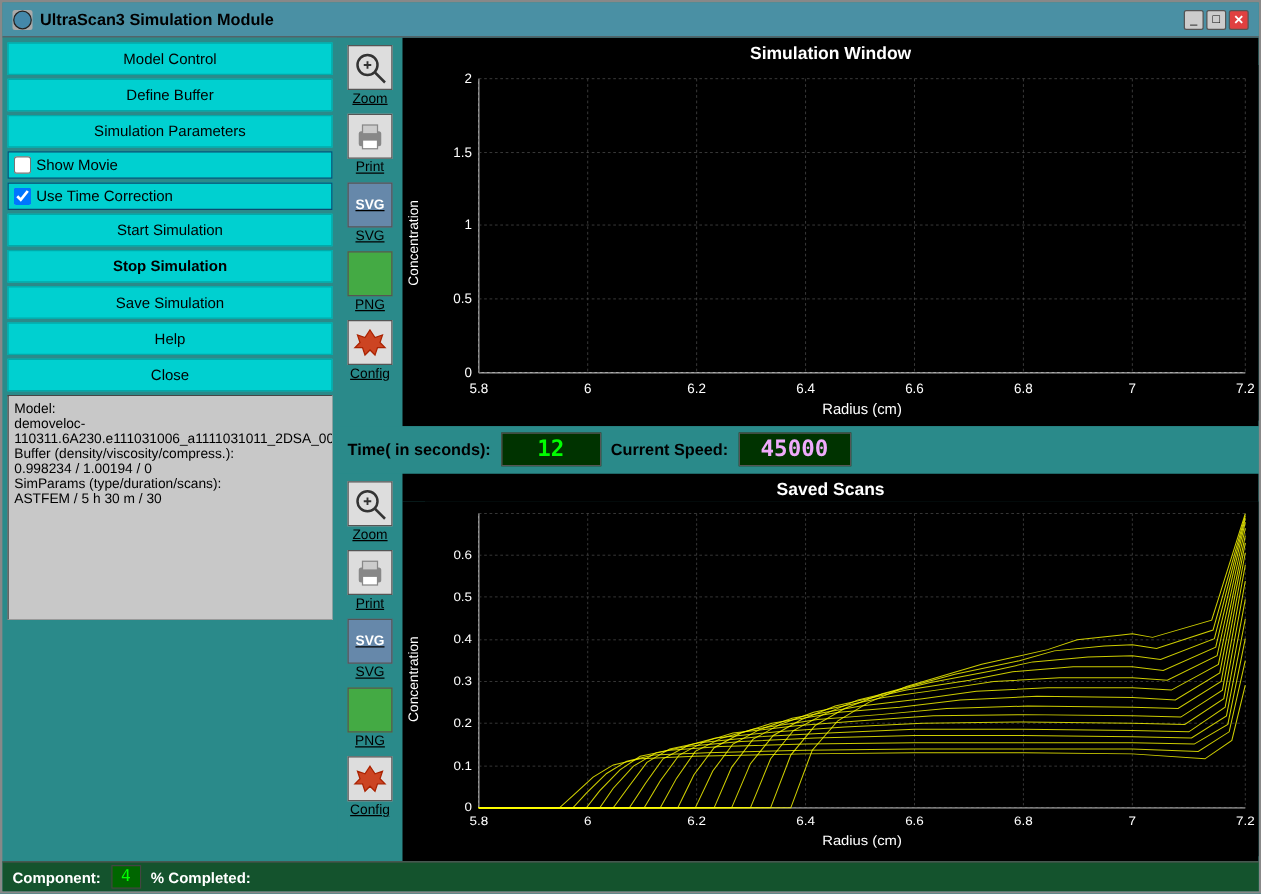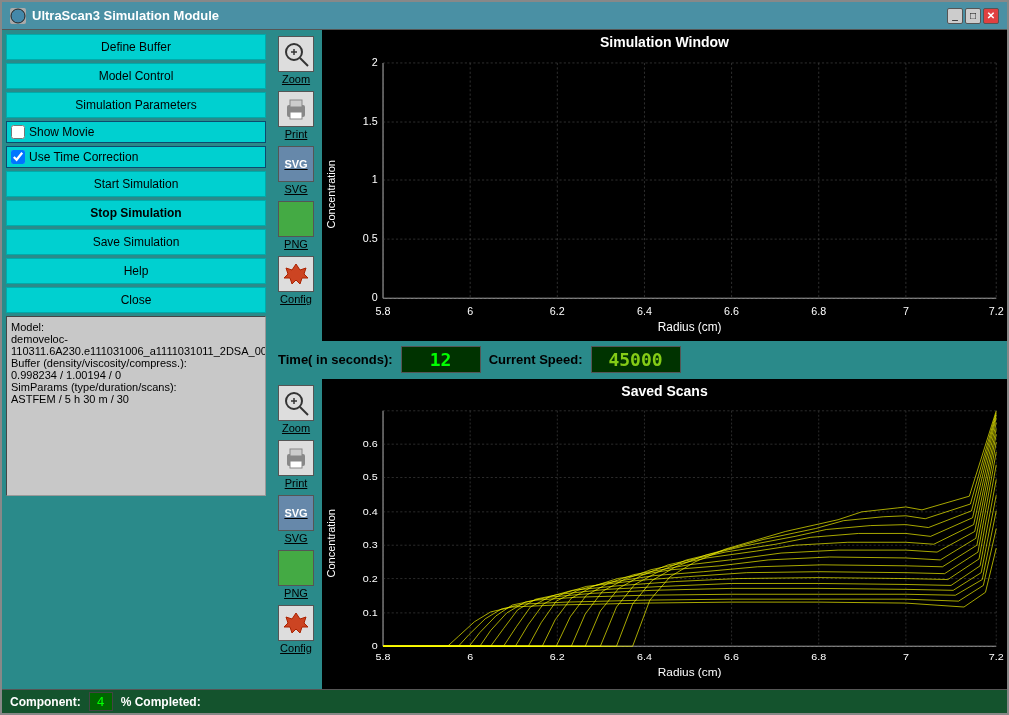--- a/index.html
+++ b/index.html
@@ -27,21 +27,21 @@
       padding: 0 8px;
       gap: 6px;
       border-bottom: 1px solid #555;
     }
     .titlebar-icon {
       width: 16px; height: 16px;
       background: #aaa;
       border-radius: 2px;
     }
     .titlebar-title {
-      color: #ffffff;
+      color: #000000;
       font-weight: bold;
       font-size: 13px;
       flex: 1;
     }
     .titlebar-btns {
       display: flex; gap: 2px;
     }
     .titlebar-btn {
       width: 16px; height: 16px;
       border: 1px solid #555;
@@ -196,21 +196,21 @@
       min-width: 80px;
       text-align: center;
     }
     .speed-label {
       color: #000000;
       font-size: 13px;
       font-weight: bold;
     }
     .speed-value {
       background: #003300;
-      color: #84cc16;
+      color: #f0abfc;
       font-family: monospace;
       font-size: 18px;
       font-weight: bold;
       padding: 2px 12px;
       border: 1px solid #555;
       min-width: 90px;
       text-align: center;
     }
 
     
@@ -329,22 +329,22 @@
     <div class="titlebar-btns">
       <div class="titlebar-btn minimize">_</div>
       <div class="titlebar-btn maximize">□</div>
       <div class="titlebar-btn close">✕</div>
     </div>
   </div>
 
   <div class="main-content">
 
     <div class="sidebar">
+      <button class="sidebar-btn">Model Control</button>
       <button class="sidebar-btn">Define Buffer</button>
-      <button class="sidebar-btn">Model Control</button>
       <button class="sidebar-btn">Simulation Parameters</button>
 
       <div class="checkbox-row">
         <input type="checkbox" id="show-movie" style="">
         <label class="checkbox-label" for="show-movie">Show Movie</label>
       </div>
 
       <div class="checkbox-row">
         <input type="checkbox" id="use-time-corr" checked="" style="">
         <label class="checkbox-label" for="use-time-corr">Use Time Correction</label>

